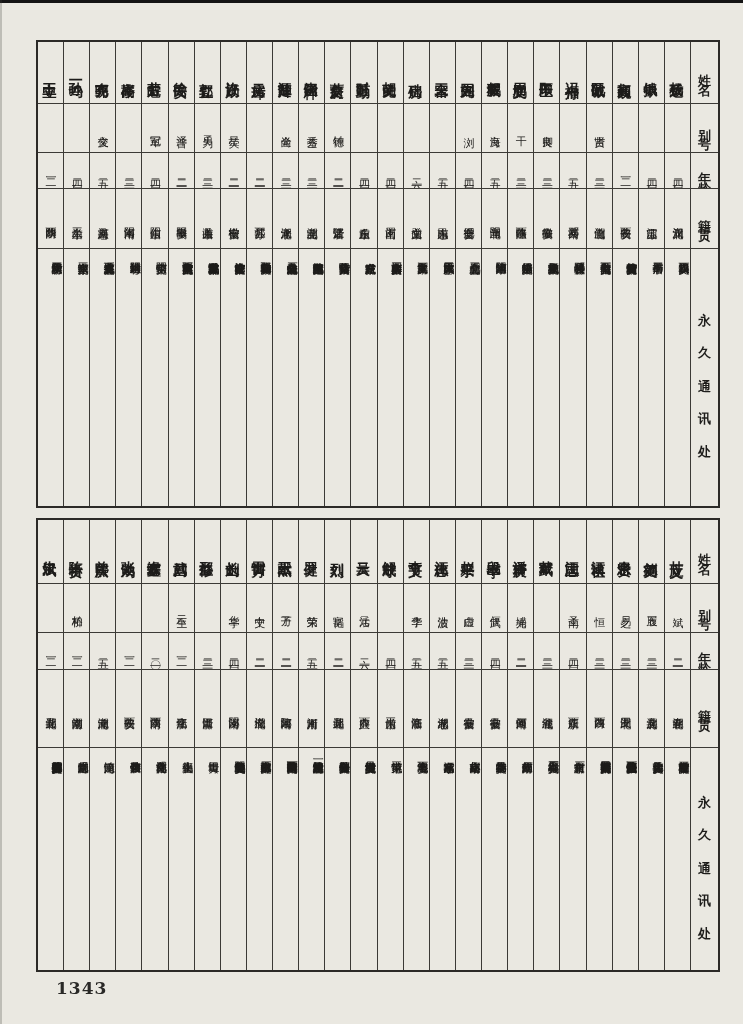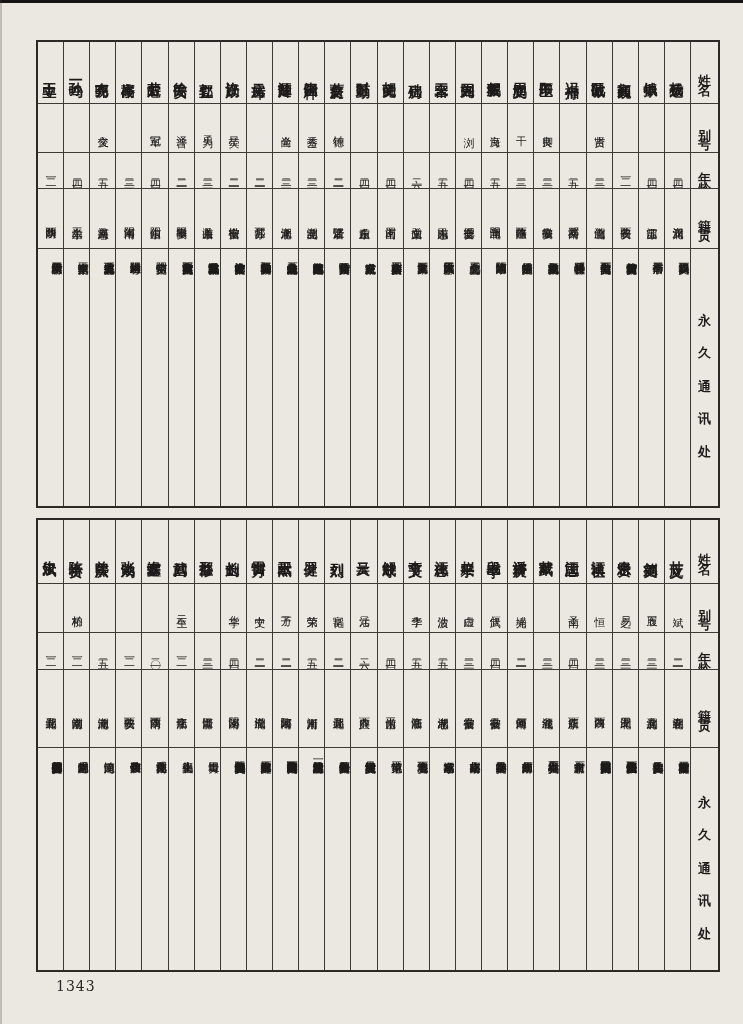--- a/index.html
+++ b/index.html
@@ -87,24 +87,25 @@
   }
   .header-col .c-name,.header-col .c-alias,.header-col .c-age,.header-col .c-native{
     letter-spacing:9px;line-height:27px;padding:0;
   }
   .header-col .c-addr{
     letter-spacing:33px;line-height:27px;padding-top:14px;
   }
   .page-number{
     position:absolute;
     left:56px;top:978px;
-    font-size:14px;
+    font-size:17px;
     font-family:"DejaVu Serif","Liberation Serif",serif;
     color:#2a2927;
     letter-spacing:1px;
+    font-weight:bold;
   }
 </style>
 </head>
 <body>
 
 <div class="page">
 
   <div class="scan-edge-top"></div>
   <div class="scan-edge-left"></div>
 

